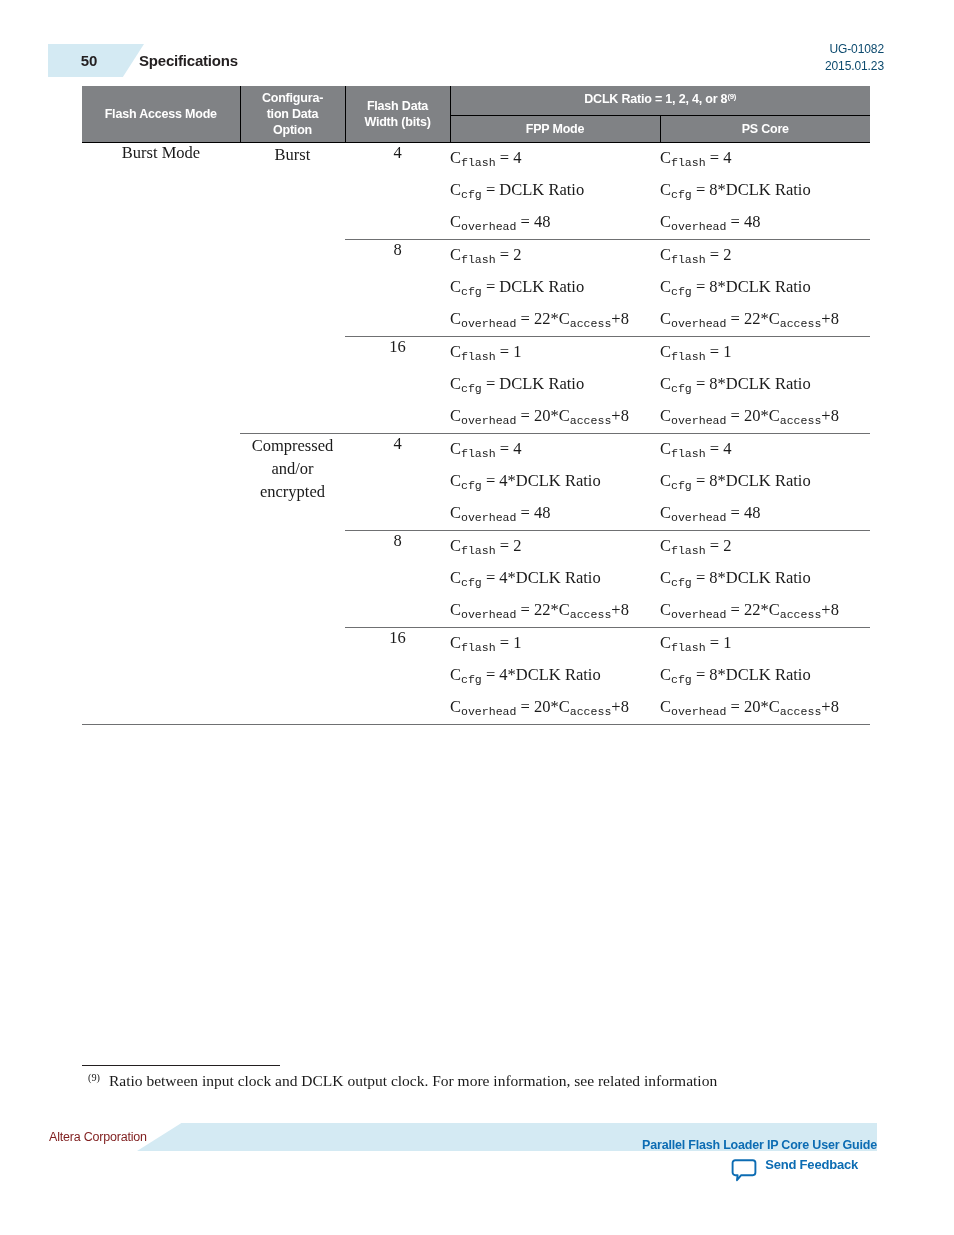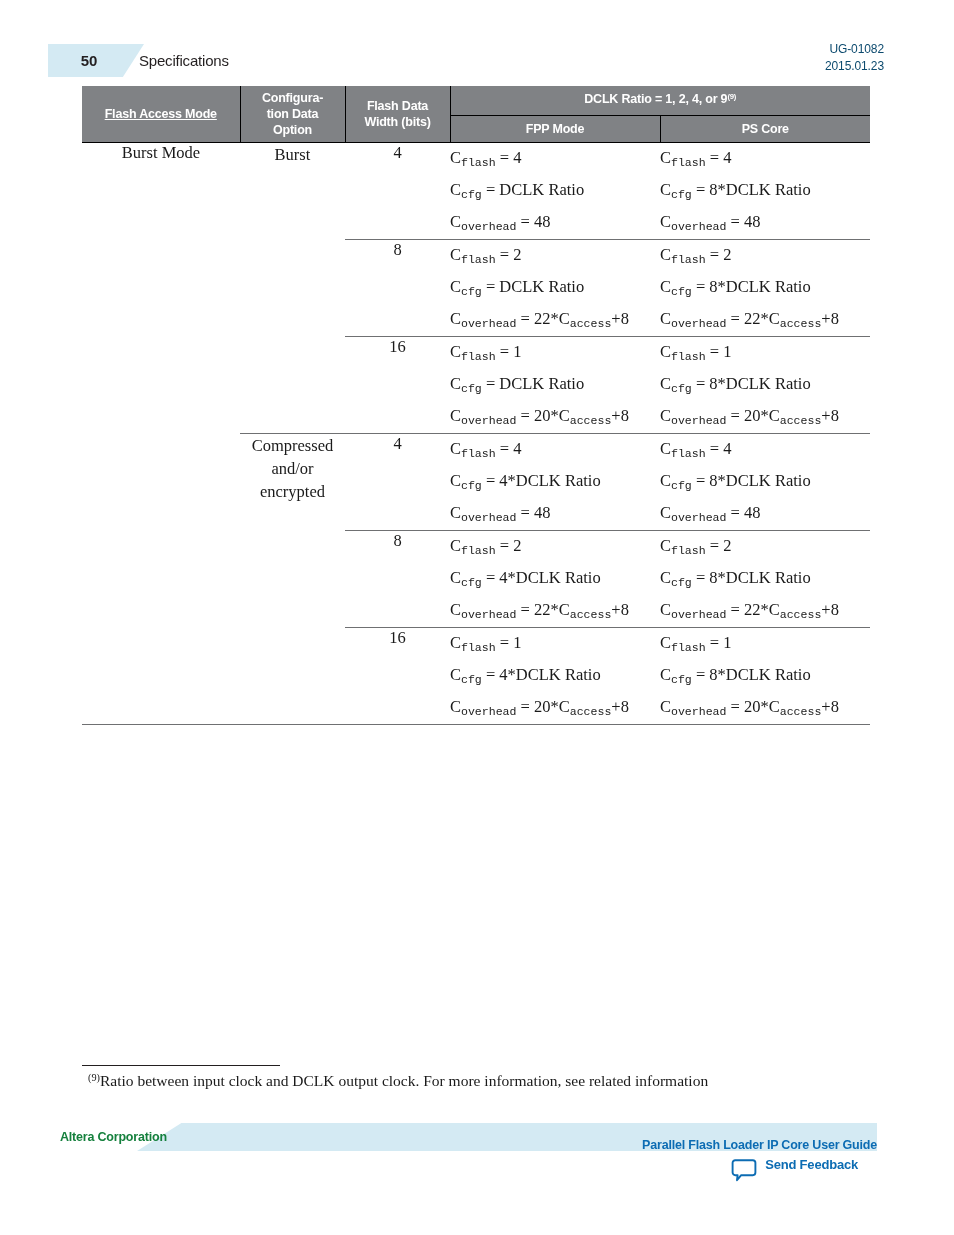--- a/index.html
+++ b/index.html
@@ -36,21 +36,21 @@
     display: flex; align-items: center; justify-content: center;
     font-size: 15px; font-weight: bold;
     color: #231f20;
     letter-spacing: -0.2px;
   }
   .chapter-title {
     position: absolute;
     left: 139px; top: 44px;
     height: 33px;
     display: flex; align-items: center;
-    font-size: 15px; font-weight: normal;
+    font-size: 15px; font-weight: bold;
     color: #231f20;
     letter-spacing: -0.2px;
   }
   .doc-meta {
     position: absolute;
     right: 70px; top: 41px;
     text-align: right;
     font-size: 12px;
     color: #0c4a6e;
     line-height: 17px;
@@ -74,21 +74,21 @@
     font-size: 12.5px;
     font-weight: bold;
     font-family: "Liberation Sans", sans-serif;
     text-align: center;
     vertical-align: middle;
     padding: 4px 5px;
     border: 1px solid #000000;
     letter-spacing: -0.2px;
     line-height: 16px;
   }
-  table.spec th.nol { border-left: none; text-decoration: underline; }
+  table.spec th.nol { border-left: none; }
   table.spec th.nor { border-right: none; }
   table.spec th.not { border-top: none; }
 
   table.spec td {
     border: 1px solid #6f7072;
     border-left: none;
     border-right: none;
     font-family: "Liberation Serif", serif;
     font-size: 16.5px;
     color: #1a1a1a;
@@ -135,37 +135,37 @@
   .fn-text {
     position: absolute;
     left: 88px; top: 1070px;
     width: 800px;
     font-family: "Liberation Serif", serif;
     font-size: 15.5px;
     color: #1a1a1a;
     line-height: 22px;
   }
   .fn-text sup { font-size: 0.66em; vertical-align: baseline; position: relative; top: -0.5em; }
-  .fn-body { }
+  .fn-body { margin-left: 9px; }
 
   
   .footer-band {
     position: absolute;
     left: 137px; top: 1123px;
     width: 740px; height: 28px;
     background: #d4eaf3;
     clip-path: polygon(6% 0, 100% 0, 100% 100%, 0% 100%);
   }
   .footer-left {
     position: absolute;
-    left: 60px; top: 1123px;
+    left: 49px; top: 1123px;
     height: 28px;
     display: flex; align-items: center;
-    font-size: 12.5px; font-weight: bold;
-    color: #15803d;
+    font-size: 12.5px; font-weight: normal;
+    color: #7f1d1d;
     letter-spacing: -0.2px;
   }
   .footer-guide {
     position: absolute;
     right: 77px; top: 1123px;
     height: 43px;
     display: flex; align-items: center;
     font-size: 12.5px; font-weight: bold;
     color: #0c6cb3;
     letter-spacing: -0.2px;
@@ -204,21 +204,21 @@
       <col style="width:105px">
       <col style="width:210px">
       <col style="width:210px">
     </colgroup>
     <thead>
       <tr>
         <th class="nol not" rowspan="2">Flash Access Mode</th>
         <th class="not" rowspan="2">Configura-<br>tion Data<br>Option</th>
         <th class="not" rowspan="2">Flash Data<br>Width (bits)</th>
         <th class="not nor" colspan="2">
-          <span>DCLK Ratio = 1, 2, 4, or 9</span><sup class="fn">(9)</sup>
+          <span>DCLK Ratio = 1, 2, 4, or 8</span><sup class="fn">(9)</sup>
         </th>
       </tr>
       <tr>
         <th>FPP Mode</th>
         <th class="nor">PS Core</th>
       </tr>
     </thead>
     <tbody id="tbody">
         <tr>
           <td class="c-mode" rowspan="6">Burst Mode</td>

